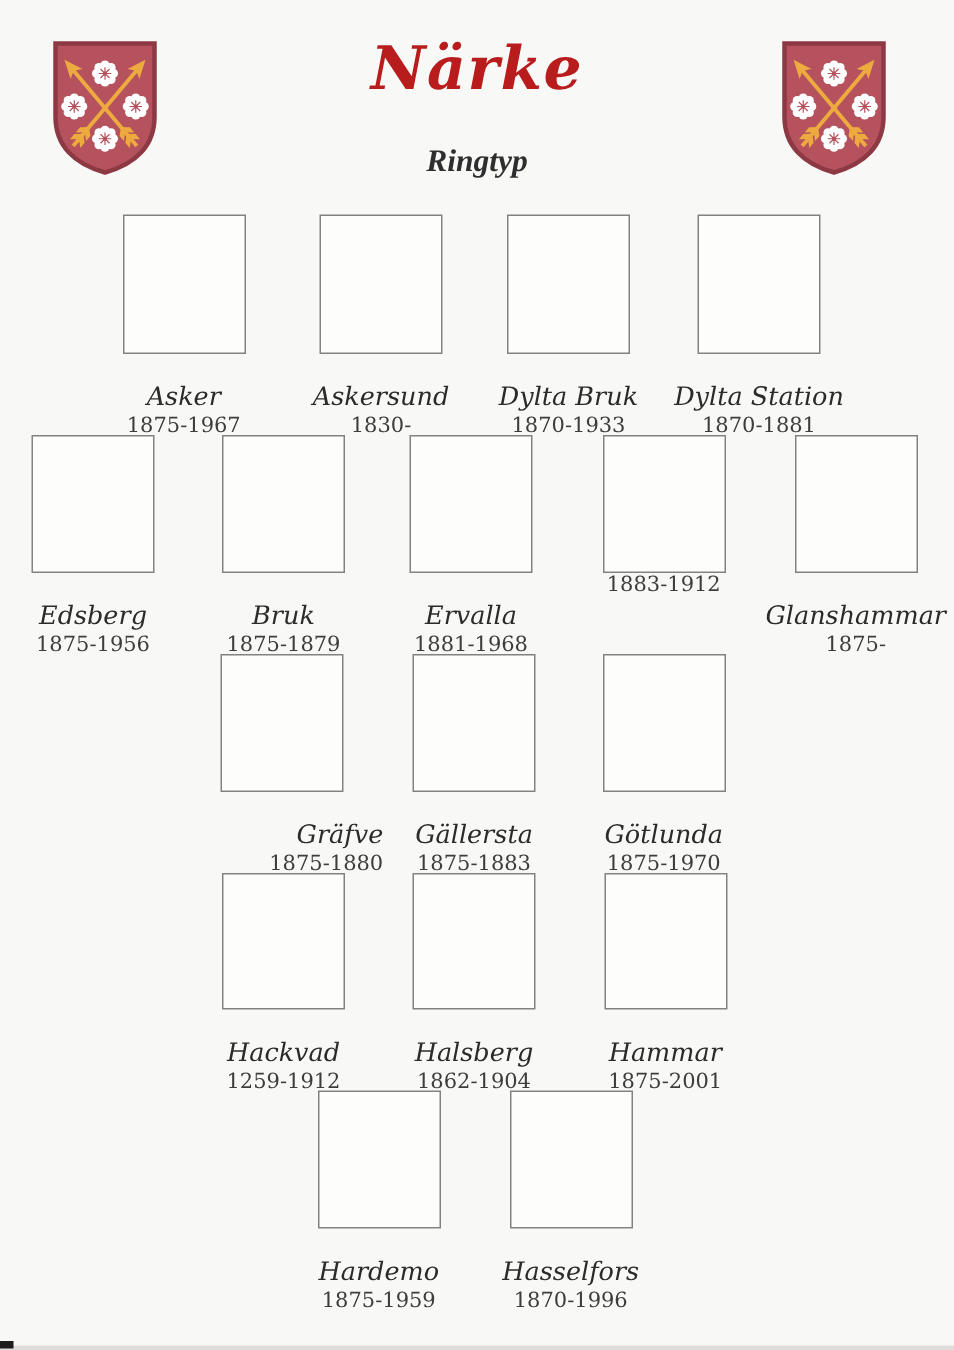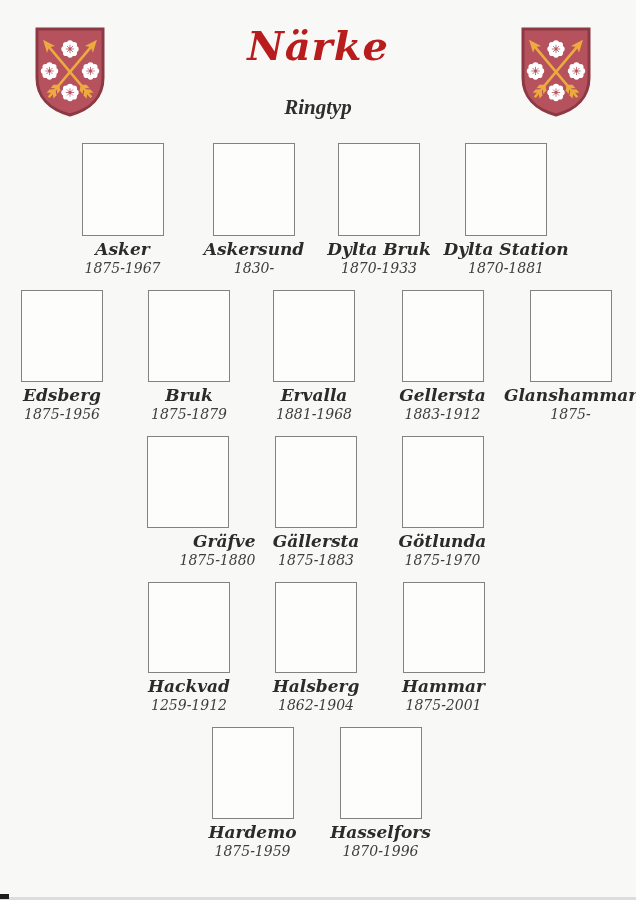--- a/index.html
+++ b/index.html
@@ -48,28 +48,28 @@
     position:absolute;
     text-align:center;
   }
   .box{
     width:82px;
     margin:0 auto;
     background:var(--box-fill);
     border:1px solid var(--box-border);
   }
   .pname{
-    margin-top:4px;
-    font-size:17px;font-style:italic;font-weight:bold;
+    margin-top:20px;
+    font-size:17px;font-style:italic;font-weight:normal;
     color:var(--ink);
     line-height:1.15;
     white-space:nowrap;
   }
   .pdates{
-    font-size:14px;font-style:italic;
+    font-size:14px;
     color:var(--ink-light);
     line-height:1.2;
     white-space:nowrap;
   }
   .scan-bottom{
     position:absolute;left:0;right:0;bottom:0;height:3px;
     background:#dedddb;
   }
   .scan-mark{
     position:absolute;left:0;bottom:1px;width:9px;height:5px;
@@ -160,21 +160,20 @@
         <div class="pname">Bruk</div>
         <div class="pdates">1875-1879</div>
       </div>
       <div class="cell" style="left: 246px; top: 290px; width: 136px;">
         <div class="box" style="height: 92px;"></div>
         <div class="pname">Ervalla</div>
         <div class="pdates">1881-1968</div>
       </div>
       <div class="cell" style="left: 374.5px; top: 290px; width: 136px;">
         <div class="box" style="height: 92px;"></div>
-        <div class="pname">Gellersta</div>
         <div class="pdates">1883-1912</div>
       </div>
       <div class="cell" style="left: 502.5px; top: 290px; width: 136px;">
         <div class="box" style="height: 92px;"></div>
         <div class="pname">Glanshammar</div>
         <div class="pdates">1875-</div>
       </div>
       <div class="cell" style="left: 119.5px; top: 436px; width: 136px; text-align: right;">
         <div class="box" style="height: 92px;"></div>
         <div class="pname">Gräfve</div>

